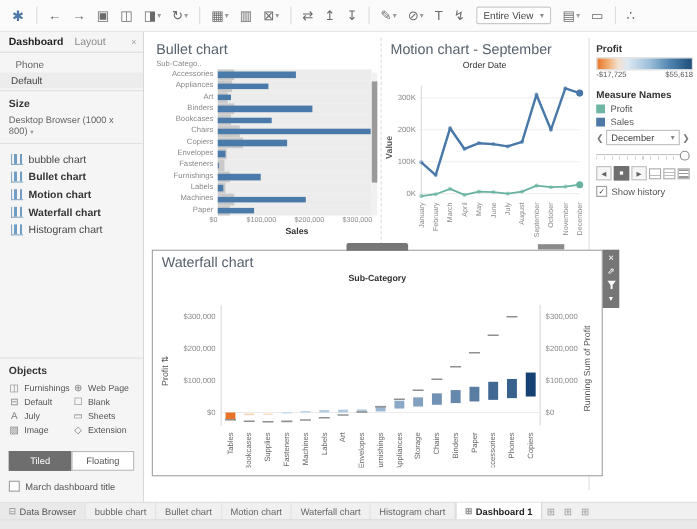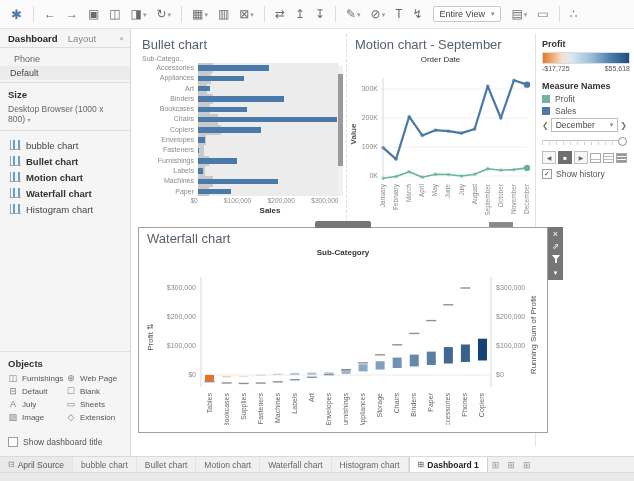--- a/index.html
+++ b/index.html
@@ -216,23 +216,27 @@
             <div class="obj-item">
               <span class="g">▨</span>
               <span>Image</span>
             </div>
             <div class="obj-item">
               <span class="g">◇</span>
               <span>Extension</span>
             </div>
           </div>
       </div>
+      <div class="tf-row">
+        <span class="tf-btn active">Tiled</span>
+        <span class="tf-btn">Floating</span>
+      </div>
       <div class="chk-row">
         <span class="chk"></span>
-        <span>Show dashboard title</span>
+        <span>March dashboard title</span>
       </div>
     </div>
 
     <div class="canvas">
 
       <div class="zone zone-bullet">
         <div class="zone-title">Bullet chart</div>
         <div class="bullet-colhead">Sub-Catego..</div>
         <div class="bullet-body" id="bullet-rows">
             <div class="bullet-row">
@@ -519,21 +523,21 @@
             <rect x="338.9705882352941" y="81.68730867446331" width="9" height="21.774447000000002" fill="rgb(21,66,115)"></rect>
             <text x="345.4705882352941" y="136" font-size="7" fill="#666" text-anchor="end" transform="rotate(-90 345.4705882352941 136)">Copiers</text>
           </svg>
       </div>
     </div>
   </div>
 
   <div class="statusbar" id="statusbar">
       <span class="stab first">
         <span class="tg">⊟</span>
-        <span>April Source</span>
+        <span>Data Browser</span>
       </span>
       <span class="stab">
         <span>bubble chart</span>
       </span>
       <span class="stab">
         <span>Bullet chart</span>
       </span>
       <span class="stab">
         <span>Motion chart</span>
       </span>

